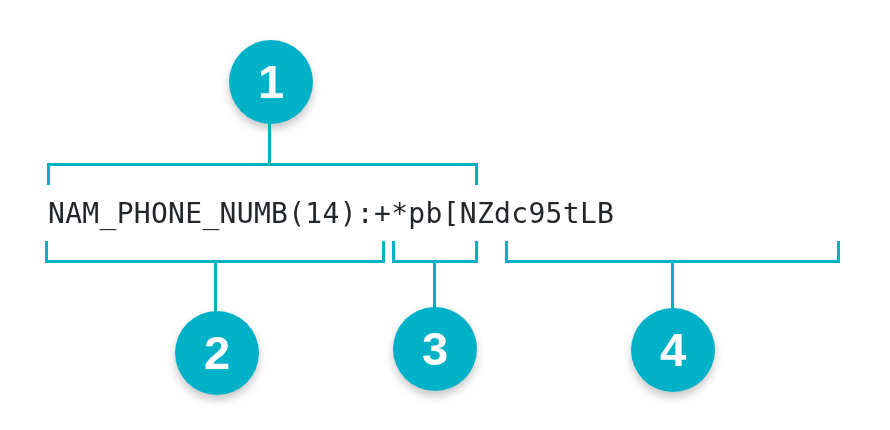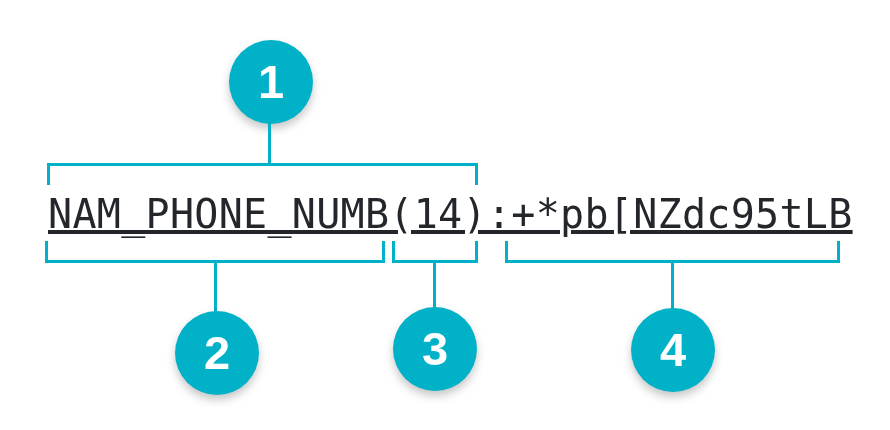--- a/index.html
+++ b/index.html
@@ -65,26 +65,25 @@
   .b2 { left: 45px;  top: 241px; width: 340px; }
   .b3 { left: 392px; top: 241px; width: 86px;  }
   .b4 { left: 505px; top: 241px; width: 335px; }
 
   
   .record {
     position: absolute;
     left: 48px;
     top: 190px;
     font-family: "DejaVu Sans Mono", "Liberation Mono", monospace;
-    font-size: 40px;
+    font-size: 28px;
     line-height: 48px;
     letter-spacing: 0.3px;
     color: #23272b;
     white-space: pre;
-    text-decoration: underline;
   }
 </style>
 </head>
 <body>
 
 <div class="stage">
 
   <div class="callout c1">
     <span>1</span>
   </div>

